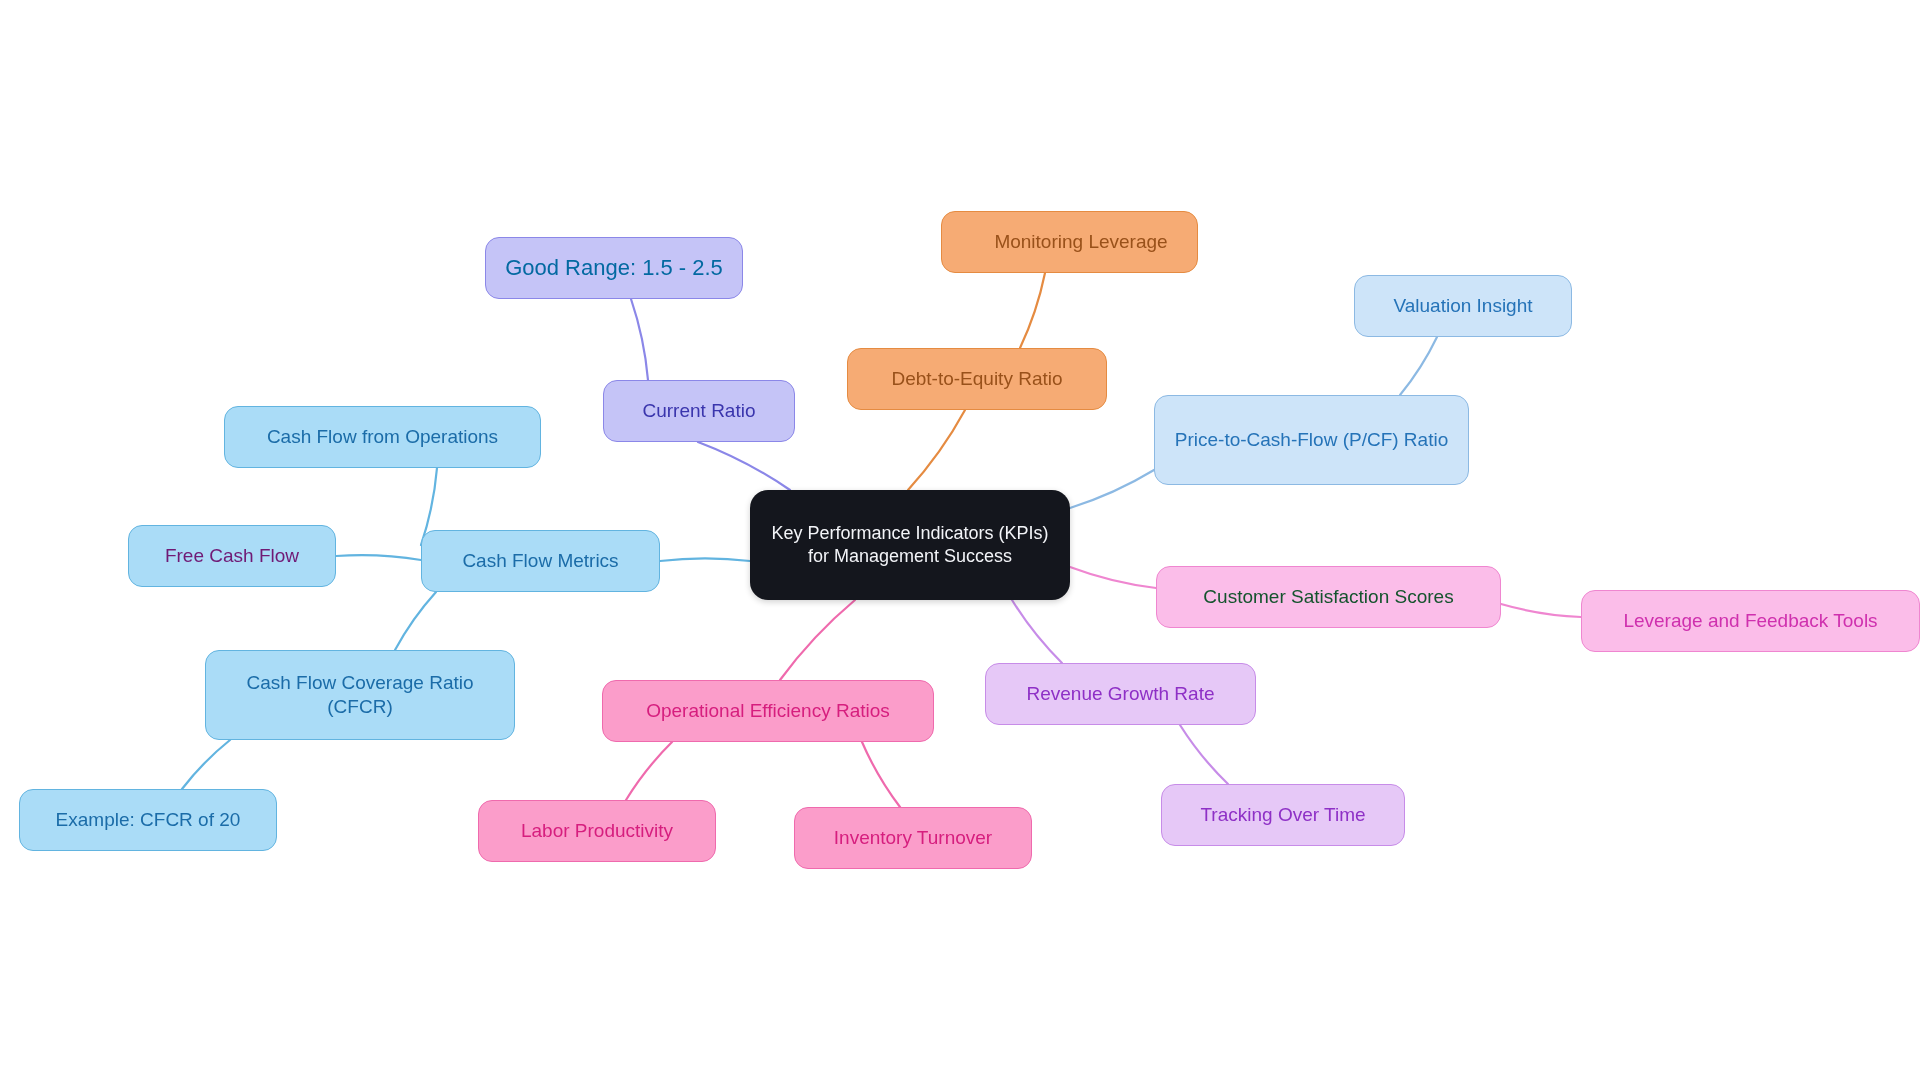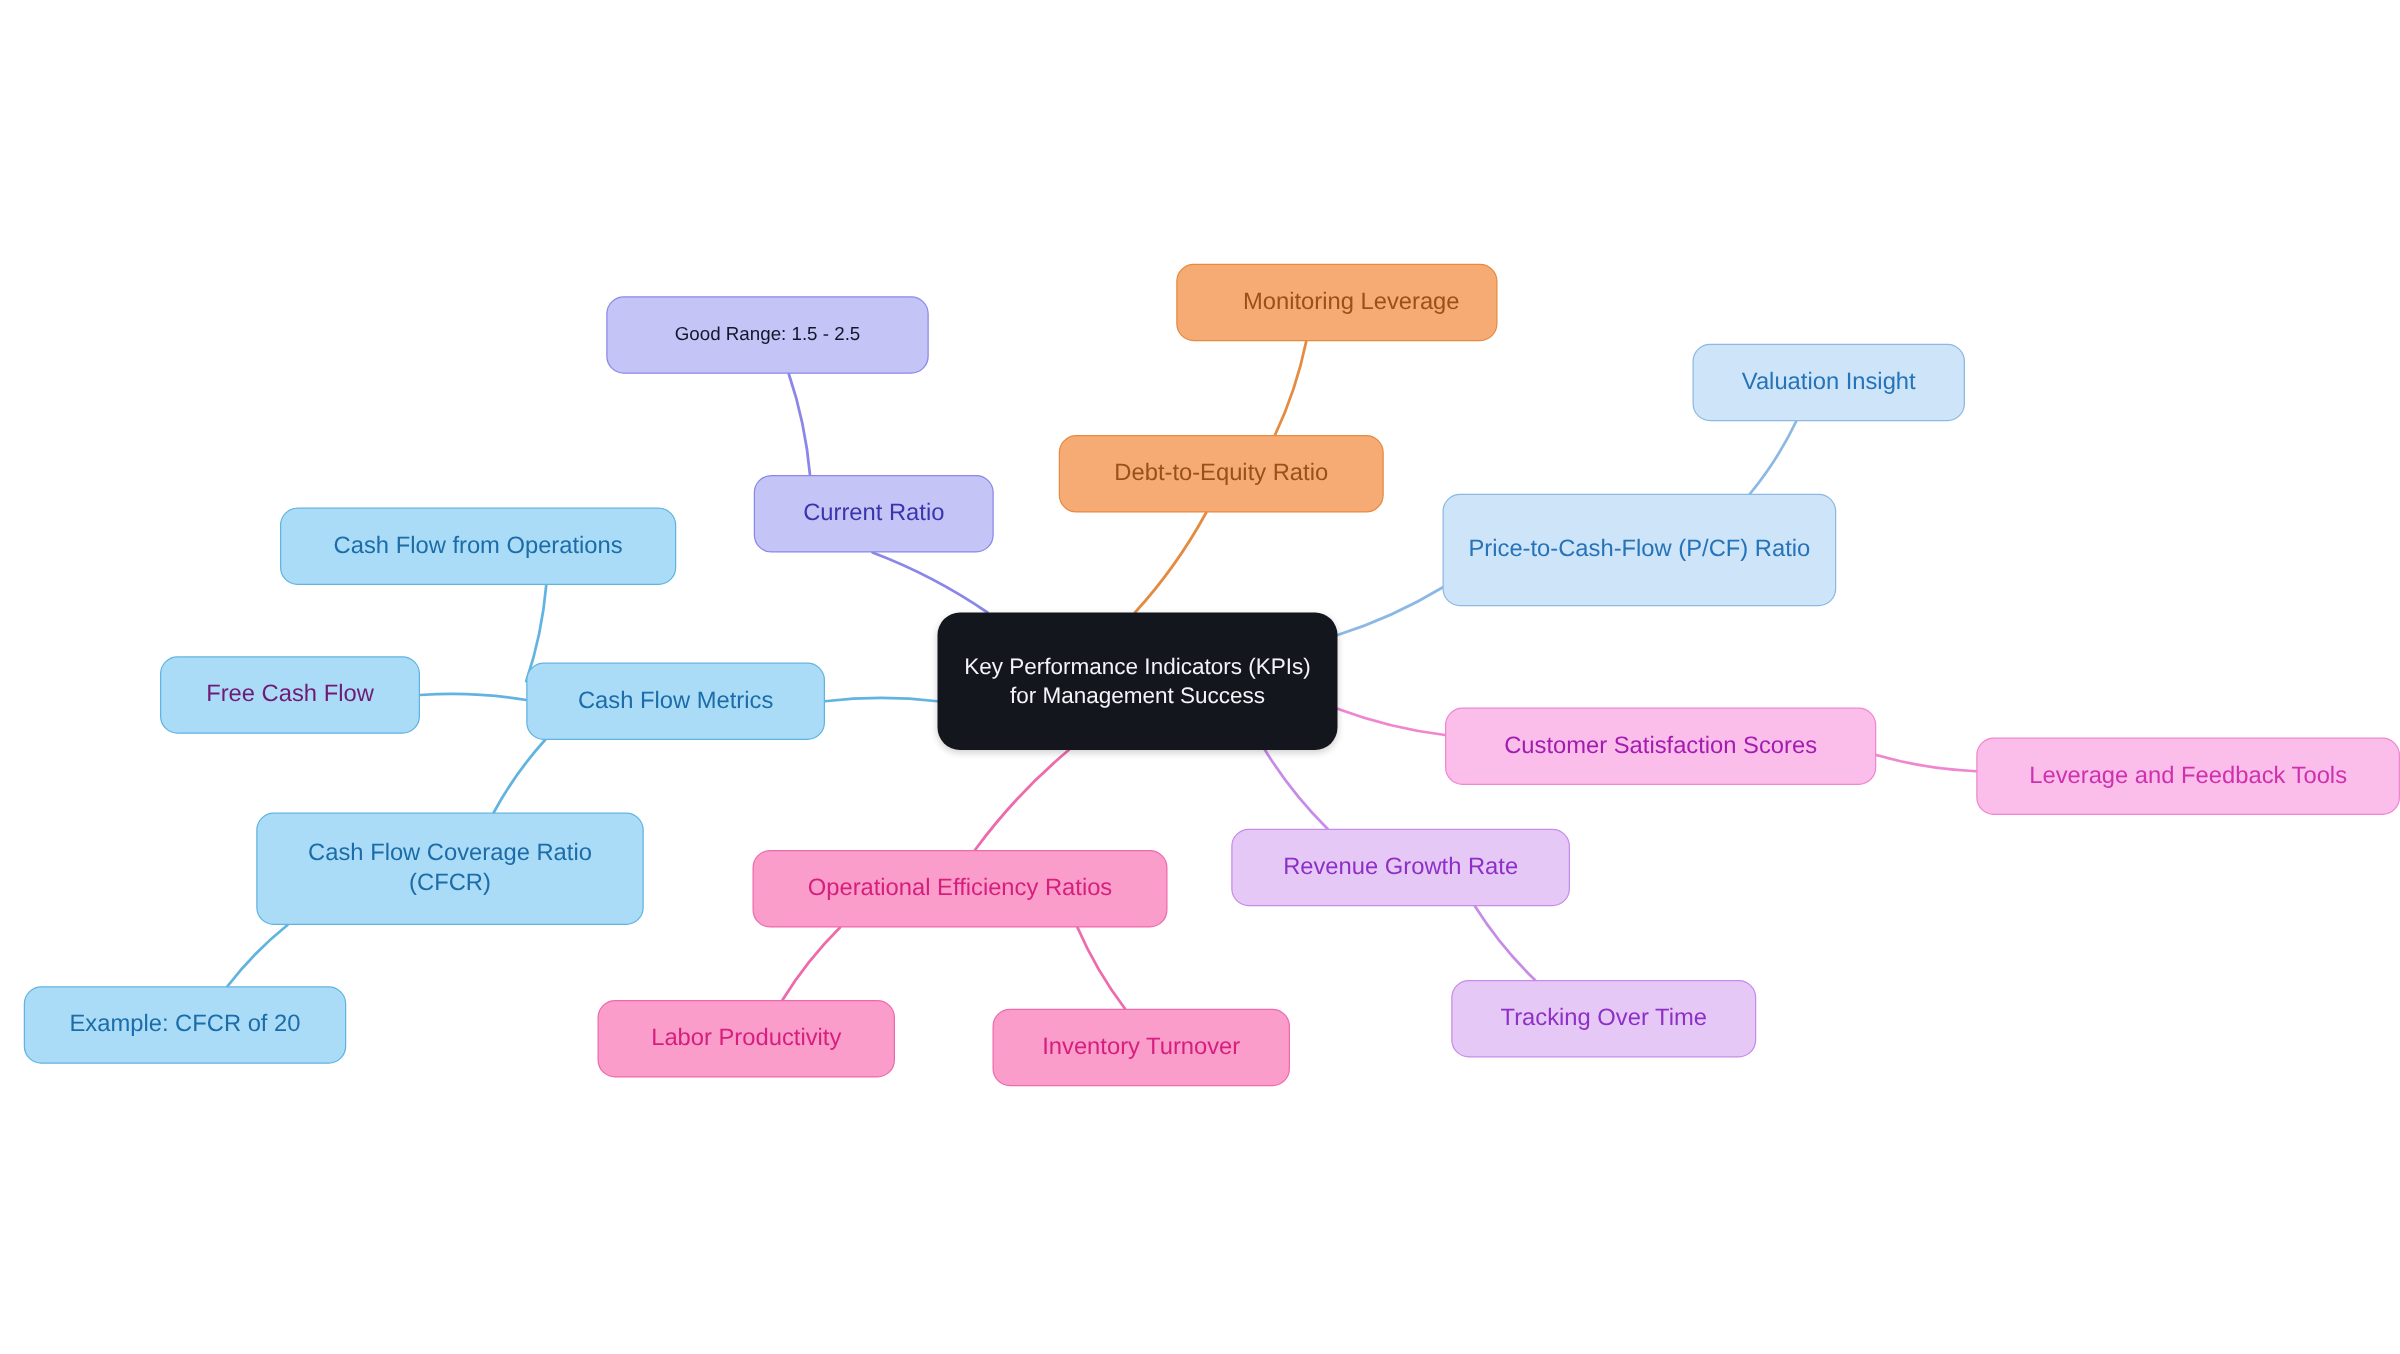--- a/index.html
+++ b/index.html
@@ -68,26 +68,26 @@
       <path d="M 862 742 Q 877.1 776.78 900 807" fill="none" stroke="#ef6aad" stroke-width="2.2" stroke-linecap="round"></path>
     </svg>
   <div id="node-layer">
       <div class="node root" style="left: 750px; top: 490px; width: 320px; height: 110px; background: rgb(20, 22, 29); border-color: rgb(20, 22, 29); color: rgb(243, 244, 248); font-size: 18px;"><span>Key Performance Indicators (KPIs) for Management Success</span></div>
       <div class="node" style="left: 421px; top: 530px; width: 239px; height: 62px; background: rgb(170, 220, 247); border-color: rgb(98, 180, 224); color: rgb(27, 108, 168); font-size: 19px;"><span>Cash Flow Metrics</span></div>
       <div class="node" style="left: 224px; top: 406px; width: 317px; height: 62px; background: rgb(170, 220, 247); border-color: rgb(98, 180, 224); color: rgb(27, 108, 168); font-size: 19px; text-align: right;"><span>Cash Flow from Operations</span></div>
       <div class="node" style="left: 128px; top: 525px; width: 208px; height: 62px; background: rgb(170, 220, 247); border-color: rgb(98, 180, 224); color: #701a75; font-size: 19px;"><span>Free Cash Flow</span></div>
       <div class="node" style="left: 205px; top: 650px; width: 310px; height: 90px; background: rgb(170, 220, 247); border-color: rgb(98, 180, 224); color: rgb(27, 108, 168); font-size: 19px;"><span>Cash Flow Coverage Ratio (CFCR)</span></div>
       <div class="node" style="left: 19px; top: 789px; width: 258px; height: 62px; background: rgb(170, 220, 247); border-color: rgb(98, 180, 224); color: rgb(27, 108, 168); font-size: 19px;"><span>Example: CFCR of 20</span></div>
       <div class="node" style="left: 603px; top: 380px; width: 192px; height: 62px; background: rgb(197, 196, 247); border-color: rgb(139, 135, 232); color: rgb(58, 53, 173); font-size: 19px;"><span>Current Ratio</span></div>
-      <div class="node" style="left: 485px; top: 237px; width: 258px; height: 62px; background: rgb(197, 196, 247); border-color: rgb(139, 135, 232); color: #0f172a; font-size: 15px;"><span>Good Range: 1.5 - 2.5</span></div>
+      <div class="node" style="left: 485px; top: 237px; width: 258px; height: 62px; background: rgb(197, 196, 247); border-color: rgb(139, 135, 232); color: #0369a1; font-size: 22px;"><span>Good Range: 1.5 - 2.5</span></div>
       <div class="node" style="left: 847px; top: 348px; width: 260px; height: 62px; background: rgb(246, 171, 116); border-color: rgb(229, 139, 65); color: rgb(153, 81, 26); font-size: 19px;"><span>Debt-to-Equity Ratio</span></div>
       <div class="node" style="left: 941px; top: 211px; width: 257px; height: 62px; background: rgb(246, 171, 116); border-color: rgb(229, 139, 65); color: rgb(153, 81, 26); font-size: 19px; padding-left: 33px;"><span>Monitoring Leverage</span></div>
       <div class="node" style="left: 1154px; top: 395px; width: 315px; height: 90px; background: rgb(205, 228, 249); border-color: rgb(140, 185, 227); color: rgb(37, 115, 184); font-size: 19px;"><span>Price-to-Cash-Flow (P/CF) Ratio</span></div>
       <div class="node" style="left: 1354px; top: 275px; width: 218px; height: 62px; background: rgb(205, 228, 249); border-color: rgb(140, 185, 227); color: rgb(37, 115, 184); font-size: 19px;"><span>Valuation Insight</span></div>
-      <div class="node" style="left: 1156px; top: 566px; width: 345px; height: 62px; background: rgb(251, 189, 233); border-color: rgb(239, 134, 208); color: #a21caf; font-size: 19px;"><span>Customer Satisfaction Scores</span></div>
+      <div class="node" style="left: 1156px; top: 566px; width: 345px; height: 62px; background: rgb(251, 189, 233); border-color: rgb(239, 134, 208); color: #14532d; font-size: 19px;"><span>Customer Satisfaction Scores</span></div>
       <div class="node" style="left: 1581px; top: 590px; width: 339px; height: 62px; background: rgb(251, 189, 233); border-color: rgb(239, 134, 208); color: rgb(207, 48, 174); font-size: 19px;"><span>Leverage and Feedback Tools</span></div>
       <div class="node" style="left: 985px; top: 663px; width: 271px; height: 62px; background: rgb(230, 200, 247); border-color: rgb(199, 140, 232); color: rgb(142, 48, 198); font-size: 19px;"><span>Revenue Growth Rate</span></div>
       <div class="node" style="left: 1161px; top: 784px; width: 244px; height: 62px; background: rgb(230, 200, 247); border-color: rgb(199, 140, 232); color: rgb(142, 48, 198); font-size: 19px;"><span>Tracking Over Time</span></div>
       <div class="node" style="left: 602px; top: 680px; width: 332px; height: 62px; background: rgb(251, 157, 202); border-color: rgb(239, 106, 173); color: rgb(214, 30, 126); font-size: 19px;"><span>Operational Efficiency Ratios</span></div>
       <div class="node" style="left: 478px; top: 800px; width: 238px; height: 62px; background: rgb(251, 157, 202); border-color: rgb(239, 106, 173); color: rgb(214, 30, 126); font-size: 19px;"><span>Labor Productivity</span></div>
       <div class="node" style="left: 794px; top: 807px; width: 238px; height: 62px; background: rgb(251, 157, 202); border-color: rgb(239, 106, 173); color: rgb(214, 30, 126); font-size: 19px;"><span>Inventory Turnover</span></div>
     </div>
 </div>
 
 </body></html>

